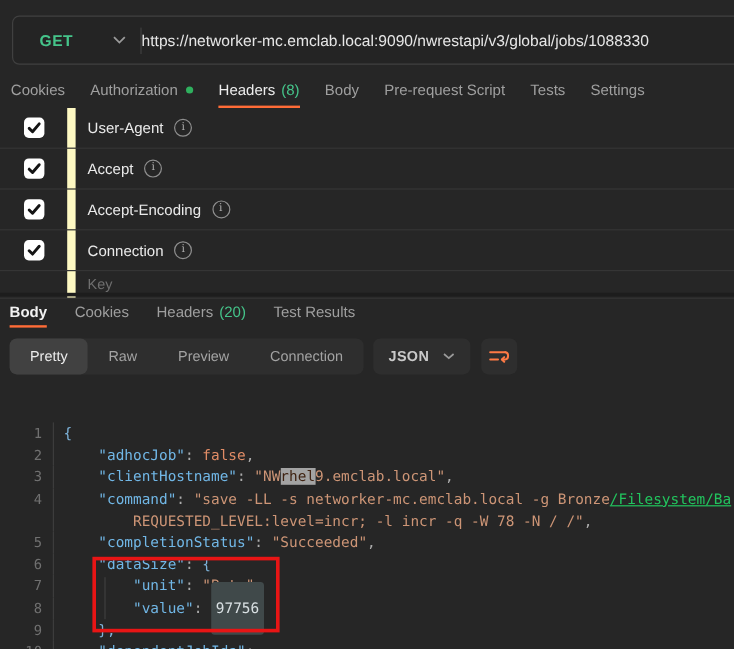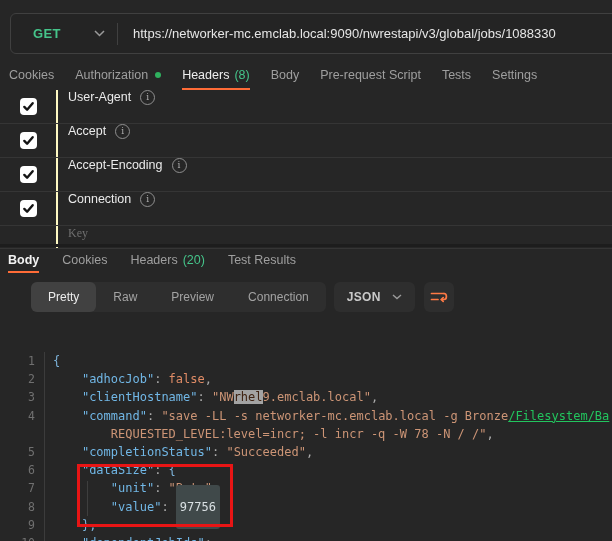--- a/index.html
+++ b/index.html
@@ -11,46 +11,46 @@
   
   .url-bar{
     position:absolute;top:13px;left:10px;width:612px;height:41px;
     border:1px solid #404040;border-radius:6px;background:#242424;
     display:flex;align-items:center;box-sizing:border-box;
   }
   .method{display:flex;align-items:center;height:100%;width:106px;flex:none;}
   .method-label{margin-left:22px;font-size:13px;font-weight:bold;color:#45c48a;letter-spacing:.4px;}
   .method-chevron{margin-left:auto;margin-right:12px;display:flex;}
   .vsep{width:1px;height:22px;background:#404040;flex:none;}
-  .url-text{margin-left:15px;font-size:13px;color:#e6e6e6;white-space:nowrap;}
+  .url-text{font-size:13px;color:#e6e6e6;white-space:nowrap;}
   
   .req-tabs{position:absolute;top:60px;left:0;right:0;height:30px;display:flex;align-items:flex-end;padding-left:9px;gap:21px;}
   .rtab{font-size:12.5px;color:#9f9f9f;padding-bottom:8px;display:flex;align-items:center;cursor:default;white-space:nowrap;}
   .rtab.active{color:#ededed;border-bottom:2px solid #ff6c37;padding-bottom:6px;}
   .rtab .count{color:#45c48a;margin-left:5px;}
   .rtab .dot{width:6px;height:6px;border-radius:50%;background:#2fb05e;margin-left:7px;}
   
   .headers-table{position:absolute;top:90px;left:0;right:0;}
   .hrow{height:33px;display:flex;border-bottom:1px solid #353535;}
-  .hrow.key-row{height:22px;font-family:Liberation Serif, serif;}
+  .hrow.key-row{height:22px;}
   .cb-cell{width:56px;flex:none;display:flex;align-items:center;justify-content:center;}
-  .lbl-cell{flex:1;border-left:2px solid #fef9c3;display:flex;padding-left:10px;}
+  .lbl-cell{flex:1;border-left:7px solid #fef9c3;display:flex;align-items:center;padding-left:10px;}
   .hname{font-size:12.5px;color:#eaeaea;}
   .checkbox{width:17px;height:17px;background:#ffffff;border-radius:4px;display:flex;align-items:center;justify-content:center;cursor:pointer;}
   .info{width:13px;height:13px;border:1px solid #8f8f8f;border-radius:50%;color:#b0b0b0;
         font-size:9px;line-height:12px;text-align:center;margin-left:9px;flex:none;font-family:"DejaVu Serif",serif;}
   .key-placeholder{font-size:12px;color:#6f6f6f;}
   .section-gap{position:absolute;top:244px;left:0;right:0;height:3px;background:#1d1d1d;}
   
   .resp-tabs{position:absolute;top:246px;left:0;right:0;height:27px;display:flex;align-items:flex-end;padding-left:8px;gap:23px;}
   .ptab{font-size:12.5px;color:#9f9f9f;padding-bottom:6px;display:flex;align-items:center;white-space:nowrap;}
   .ptab.active{color:#f2f2f2;font-weight:bold;border-bottom:2px solid #ff6c37;padding-bottom:4px;}
   .ptab .count{color:#45c48a;margin-left:5px;}
   
-  .toolbar{position:absolute;top:281px;left:8px;right:0;height:31px;display:flex;align-items:center;margin-left:23px;}
+  .toolbar{position:absolute;top:281px;left:8px;right:0;height:31px;display:flex;align-items:center;}
   .seg-group{display:inline-flex;background:#2e2e2e;border-radius:6px;height:30px;align-items:center;}
   .seg{font-size:12px;color:#a3a3a3;padding:0 17px;line-height:30px;border-radius:6px;cursor:pointer;}
   .seg.active{background:#414141;color:#ececec;}
   .json-select{margin-left:8px;height:30px;background:#2e2e2e;border-radius:6px;display:flex;align-items:center;padding:0 13px;gap:11px;cursor:pointer;}
   .json-label{font-size:12px;color:#c9c9c9;font-weight:bold;letter-spacing:.3px;}
   .icon-btn{margin-left:9px;width:30px;height:30px;background:#2e2e2e;border-radius:6px;display:flex;align-items:center;justify-content:center;cursor:pointer;}
   
   .code{position:absolute;top:352px;left:0;right:0;bottom:0;font-family:"DejaVu Sans Mono",monospace;font-size:12px;}
   .cl{height:18.2px;display:flex;}
   .ln{width:44px;flex:none;text-align:right;padding-right:9px;color:#707070;font-size:11.5px;

